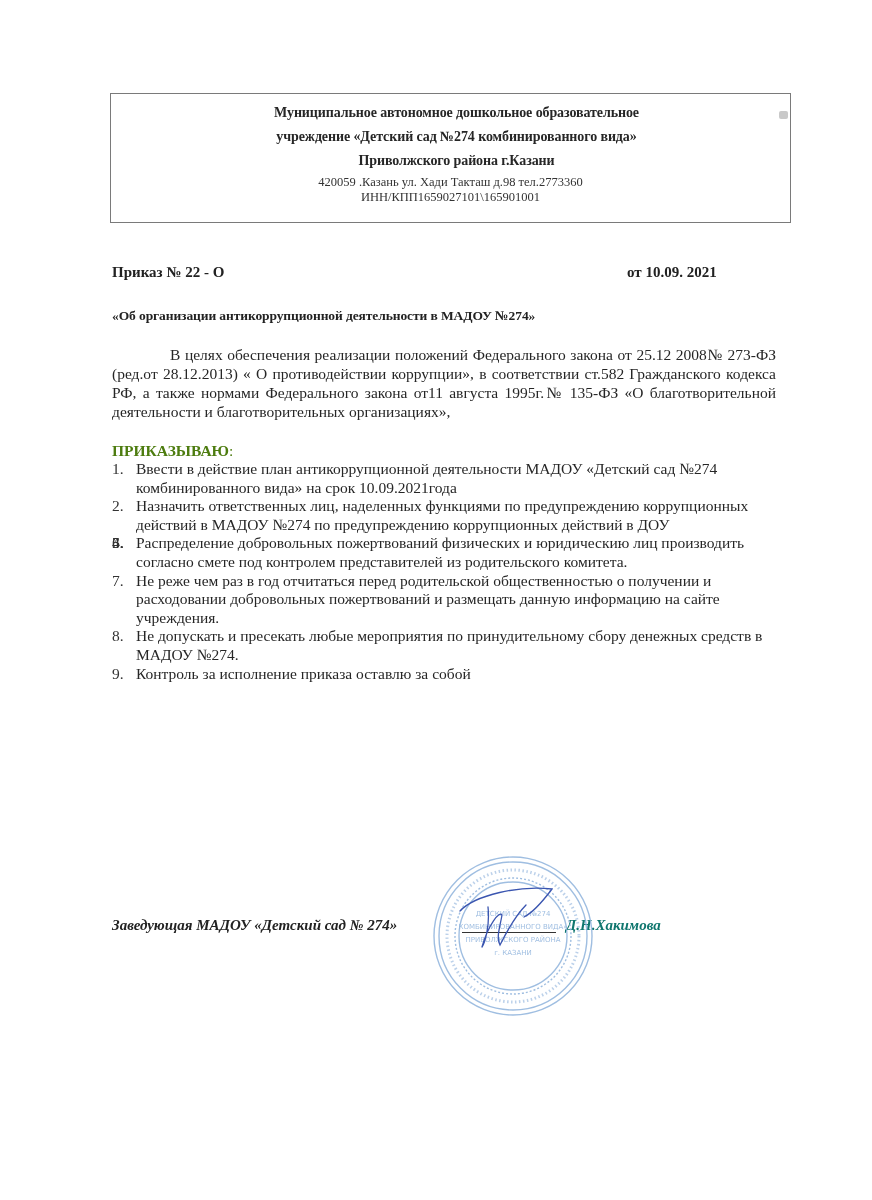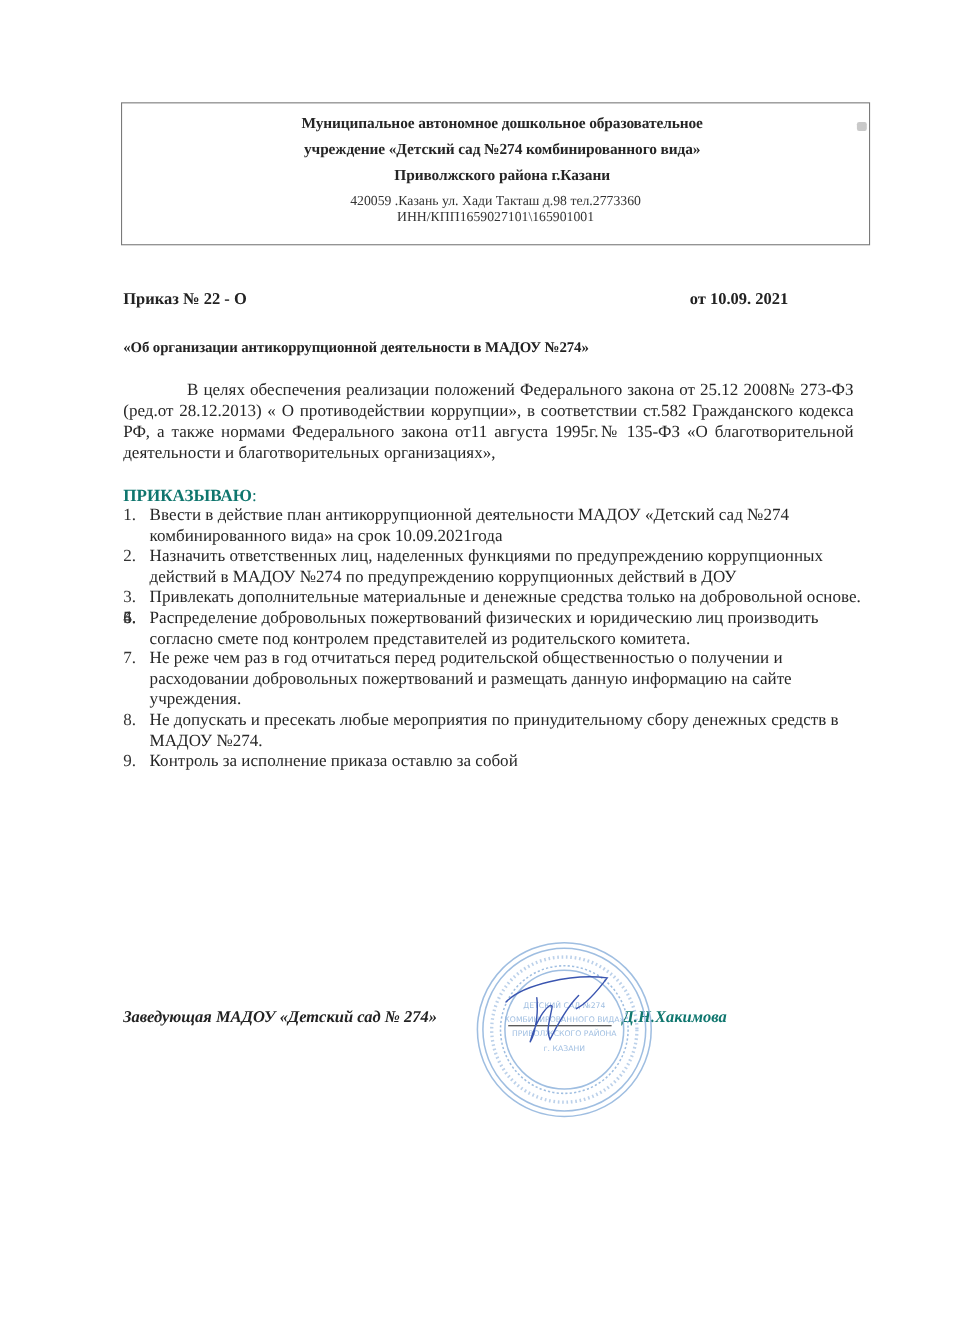--- a/index.html
+++ b/index.html
@@ -26,21 +26,21 @@
   .order-line { font-weight: bold; font-size: 15px; line-height: 18px; color: #222; text-align: center; }
   .subject { font-weight: bold; font-size: 13.5px; line-height: 18px; color: #222; letter-spacing: -0.1px; }
 
   #preamble {
     left: 112px; top: 345px; width: 664px;
     font-size: 15.5px; line-height: 19px; text-align: justify; color: #262626;
   }
   #preamble p { margin: 0; }
   #preamble .indent { text-indent: 58px; }
 
-  #order-head { left: 112px; top: 441px; font-size: 15.5px; line-height: 19px; font-weight: bold; color: #0f766e; }
+  #order-head { left: 112px; top: 441px; font-size: 15.5px; line-height: 19px; font-weight: bold; color: #4d7c0f; }
   #order-head .colon { font-weight: normal; }
 
   #order-list {
     left: 112px; top: 460px; width: 680px; margin: 0; padding: 0; list-style: none;
     font-size: 15.5px; line-height: 18.6px; color: #262626;
   }
   #order-list li { position: relative; padding-left: 24px; }
   #order-list .num { position: absolute; left: 0; top: 0; color: #333; }
 
   #signature-row { left: 112px; top: 916px; width: 640px; height: 24px; font-style: italic; }
@@ -71,21 +71,21 @@
   <p class="indent">В целях обеспечения реализации положений Федерального закона от 25.12 2008№ 273-ФЗ (ред.от 28.12.2013) « О противодействии коррупции», в соответствии ст.582 Гражданского кодекса РФ, а также нормами Федерального закона от11 августа 1995г.№ 135-ФЗ «О благотворительной деятельности и благотворительных организациях»,</p>
 </div>
 
 <div id="order-head" class="abs">
   <span>ПРИКАЗЫВАЮ</span><span class="colon">:</span>
 </div>
 
 <ol id="order-list" class="abs">
   <li><span class="num">1.</span><span>Ввести в действие план антикоррупционной деятельности МАДОУ «Детский сад №274 комбинированного вида» на срок 10.09.2021года</span></li>
   <li><span class="num">2.</span><span>Назначить ответственных лиц, наделенных функциями по предупреждению коррупционных действий в МАДОУ №274 по предупреждению коррупционных действий в ДОУ</span></li>
-  <li><span class="num">3.</span><span>Привлекать дополнительные материальные и денежные средства только на добровольной основе.</span></li>
+  <li><span class="num">3.</span></li>
   <li><span class="num">4.</span></li>
   <li><span class="num">5.</span></li>
   <li><span class="num">6.</span><span>Распределение добровольных пожертвований физических и юридическию лиц производить согласно смете под контролем представителей из родительского комитета.</span></li>
   <li><span class="num">7.</span><span>Не реже чем раз в год отчитаться перед родительской общественностью о получении и расходовании добровольных пожертвований и размещать данную информацию на сайте учреждения.</span></li>
   <li><span class="num">8.</span><span>Не допускать и пресекать любые мероприятия по принудительному сбору денежных средств в МАДОУ №274.</span></li>
   <li><span class="num">9.</span><span>Контроль за исполнение приказа оставлю за собой</span></li>
 </ol>
 
 <div id="signature-row" class="abs">
   <span class="sig-title">Заведующая МАДОУ «Детский сад № 274»</span>

